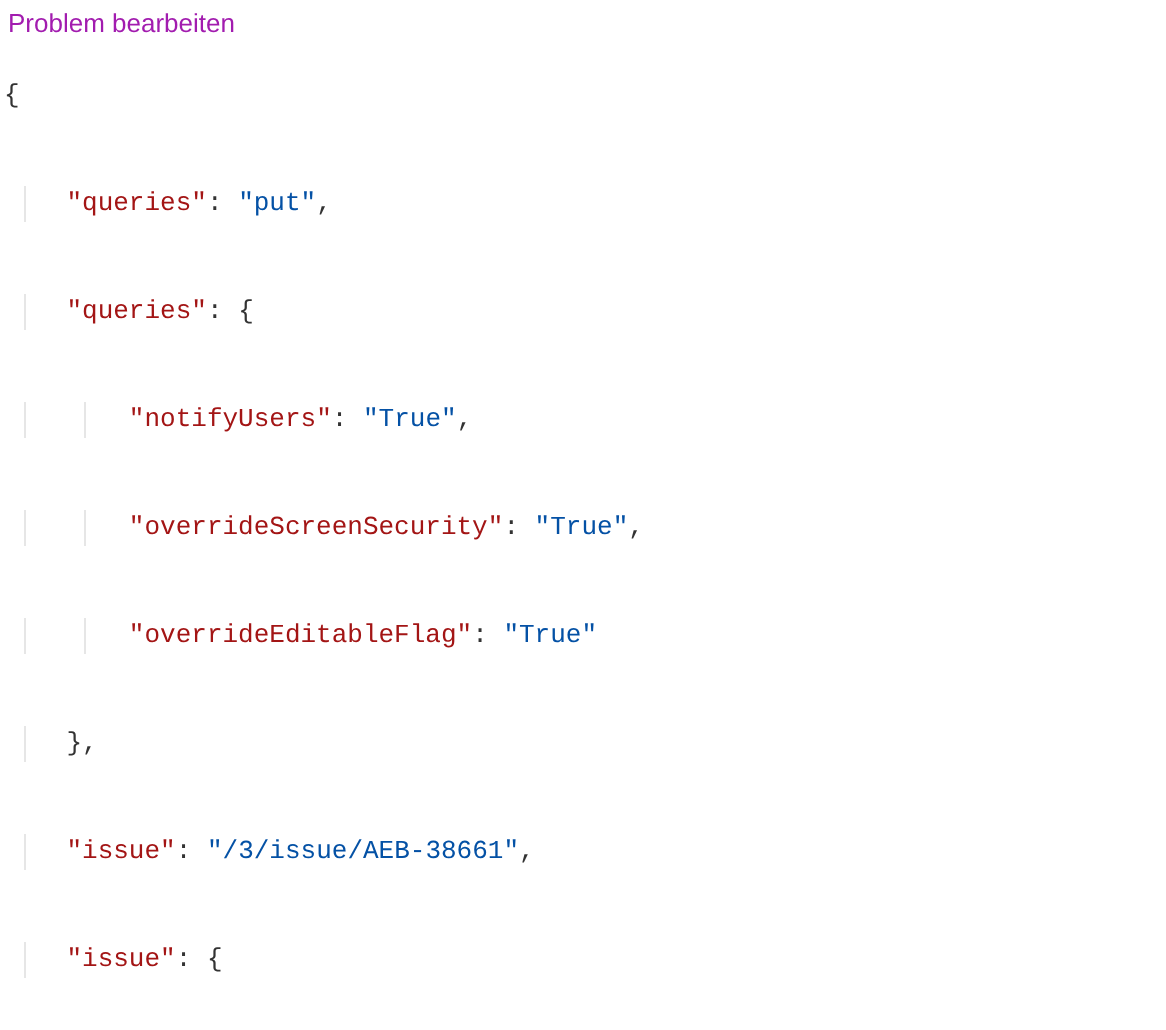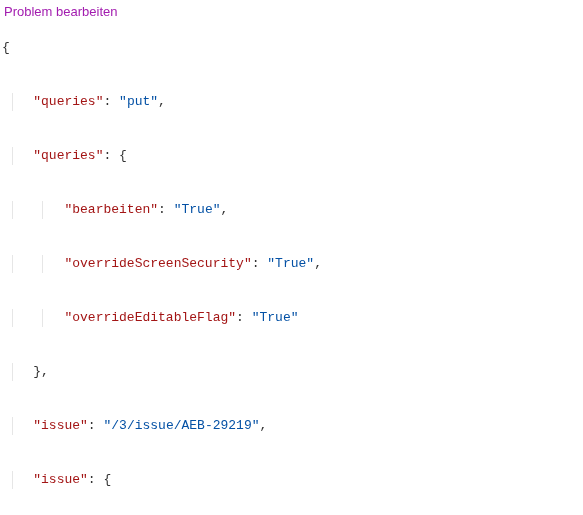--- a/index.html
+++ b/index.html
@@ -48,29 +48,29 @@
 
 <div class="title">Problem bearbeiten</div>
 
 <div class="code">
 <div class="line"><span class="brace">{</span></div>
 
 <div class="line"><span class="guide" style="left:10px"></span><span class="txt">    </span><span class="key"><span>"</span><span>queries</span><span>"</span></span><span class="colon">: </span><span class="str"><span>"</span><span>put</span><span>"</span></span><span class="comma">,</span></div>
 
 <div class="line"><span class="guide" style="left:10px"></span><span class="txt">    </span><span class="key"><span>"</span><span>queries</span><span>"</span></span><span class="colon">: </span><span class="brace">{</span></div>
 
-<div class="line"><span class="guide" style="left:10px"></span><span class="guide" style="left:40px"></span><span class="txt">        </span><span class="key"><span>"</span><span>bearbeiten</span><span>"</span></span><span class="colon">: </span><span class="str"><span>"</span><span>True</span><span>"</span></span><span class="comma">,</span></div>
+<div class="line"><span class="guide" style="left:10px"></span><span class="guide" style="left:40px"></span><span class="txt">        </span><span class="key"><span>"</span><span>notifyUsers</span><span>"</span></span><span class="colon">: </span><span class="str"><span>"</span><span>True</span><span>"</span></span><span class="comma">,</span></div>
 
 <div class="line"><span class="guide" style="left:10px"></span><span class="guide" style="left:40px"></span><span class="txt">        </span><span class="key"><span>"</span><span>overrideScreenSecurity</span><span>"</span></span><span class="colon">: </span><span class="str"><span>"</span><span>True</span><span>"</span></span><span class="comma">,</span></div>
 
 <div class="line"><span class="guide" style="left:10px"></span><span class="guide" style="left:40px"></span><span class="txt">        </span><span class="key"><span>"</span><span>overrideEditableFlag</span><span>"</span></span><span class="colon">: </span><span class="str"><span>"</span><span>True</span><span>"</span></span></div>
 
 <div class="line"><span class="guide" style="left:10px"></span><span class="txt">    </span><span class="brace">}</span><span class="comma">,</span></div>
 
-<div class="line"><span class="guide" style="left:10px"></span><span class="txt">    </span><span class="key"><span>"</span><span>issue</span><span>"</span></span><span class="colon">: </span><span class="str"><span>"</span><span>/3/issue/AEB-29219</span><span>"</span></span><span class="comma">,</span></div>
+<div class="line"><span class="guide" style="left:10px"></span><span class="txt">    </span><span class="key"><span>"</span><span>issue</span><span>"</span></span><span class="colon">: </span><span class="str"><span>"</span><span>/3/issue/AEB-38661</span><span>"</span></span><span class="comma">,</span></div>
 
 <div class="line"><span class="guide" style="left:10px"></span><span class="txt">    </span><span class="key"><span>"</span><span>issue</span><span>"</span></span><span class="colon">: </span><span class="brace">{</span></div>
 
 
 
 
 
 
 
 

